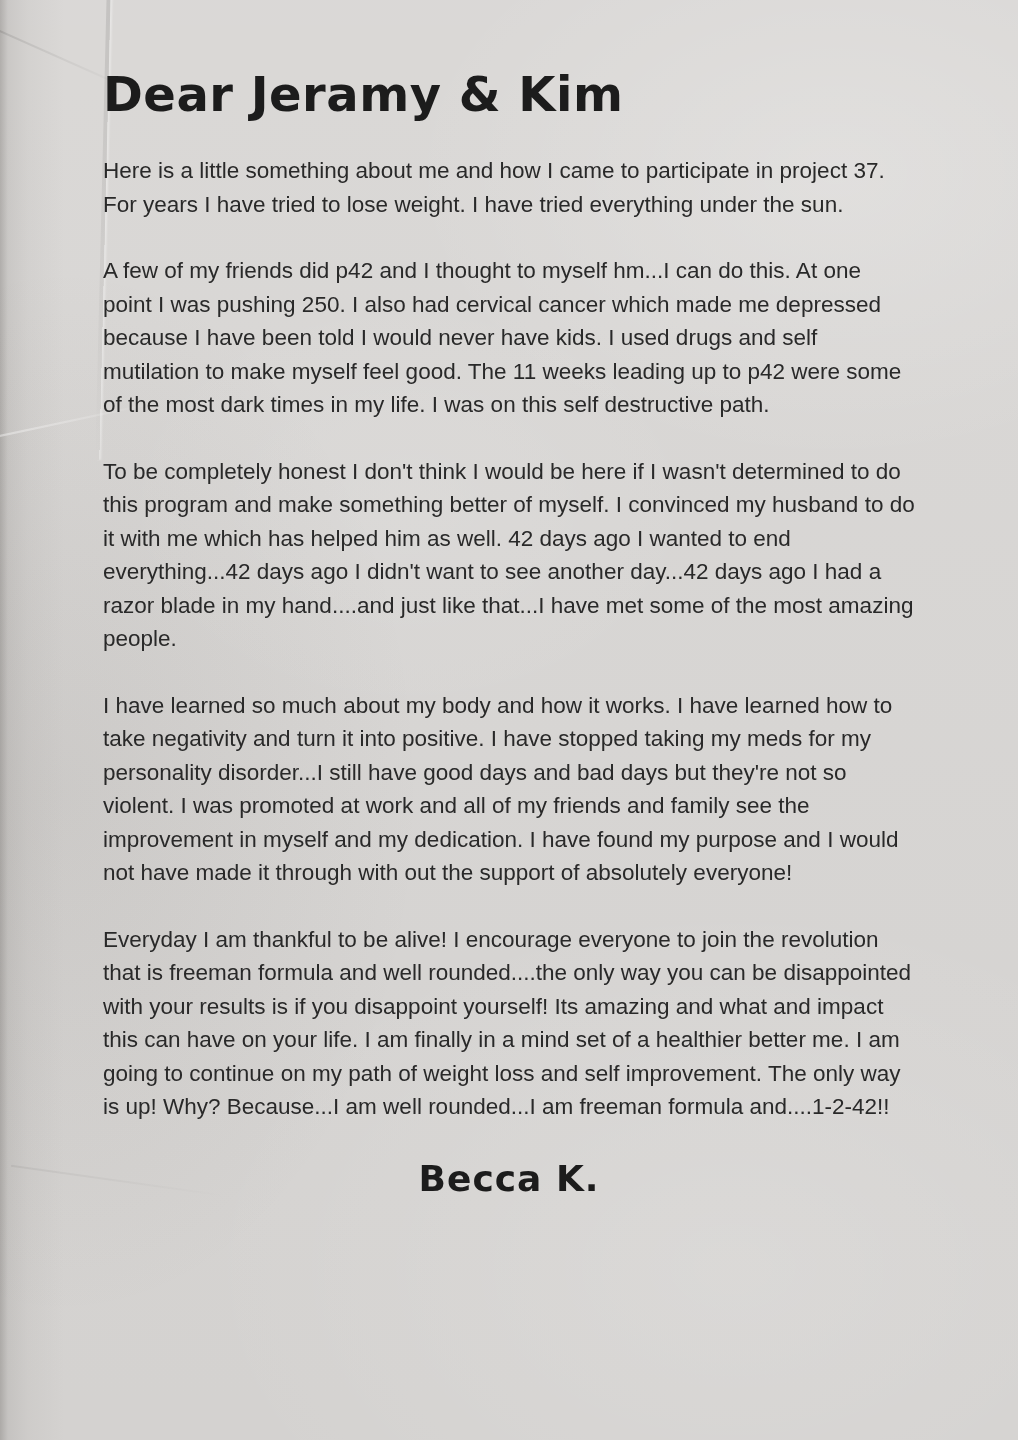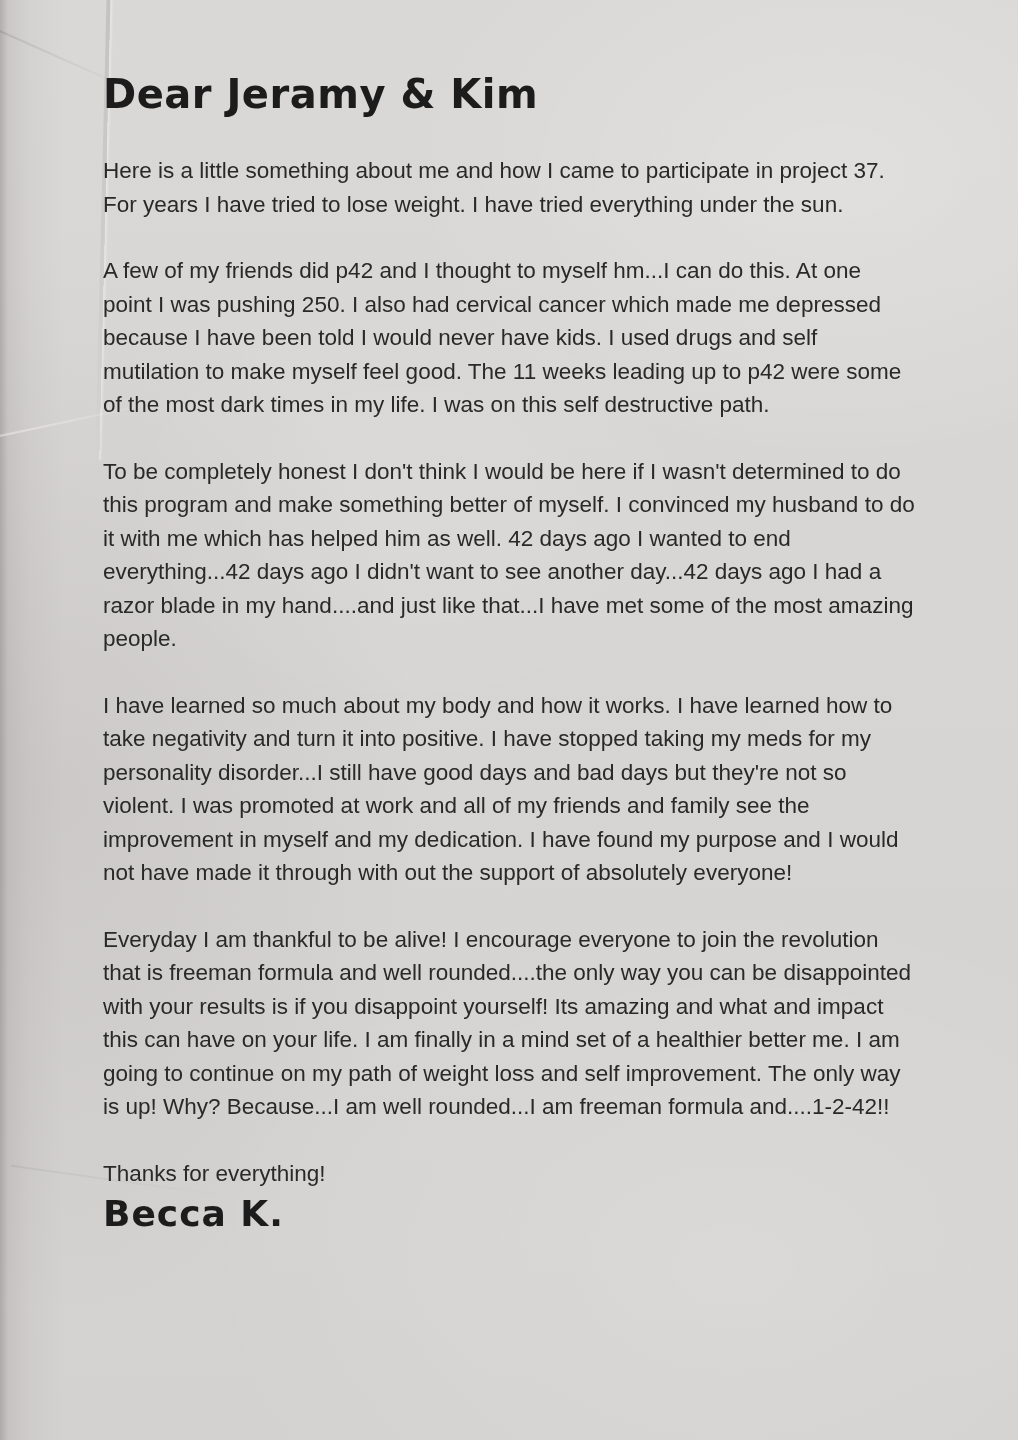--- a/index.html
+++ b/index.html
@@ -55,21 +55,21 @@
     position: relative;
     box-sizing: border-box;
     padding: 70px 103px 0 103px;
     width: 100%;
     height: 100%;
   }
   .salutation {
     margin: 0 0 36px 0;
     font-family: "DejaVu Sans", "Liberation Sans", sans-serif;
     font-weight: 700;
-    font-size: 40px;
+    font-size: 48px;
     line-height: 48px;
     letter-spacing: 0.5px;
     color: #1c1c1c;
   }
   .body-copy p {
     margin: 0 0 33px 0;
     width: 812px;
     font-size: 22.5px;
     line-height: 33.5px;
     color: #292929;
@@ -81,21 +81,21 @@
     color: #292929;
   }
   .signature {
     margin: 2px 0 0 0;
     font-family: "DejaVu Sans", "Liberation Sans", sans-serif;
     font-weight: 700;
     font-size: 36px;
     line-height: 44px;
     letter-spacing: 1px;
     color: #1c1c1c;
-    text-align: left;
+    text-align: center;
   }
 </style>
 </head>
 <body>
 
 <div class="paper">
   <div class="crease crease-v1"></div>
   <div class="crease crease-d1"></div>
   <div class="crease crease-d2"></div>
   <div class="crease crease-d3"></div>
@@ -104,17 +104,16 @@
     <h1 class="salutation">Dear Jeramy &amp; Kim</h1>
 
     <div class="body-copy">
       <p>Here is a little something about me and how I came to participate in project 37. For years I have tried to lose weight. I have tried everything under the sun.</p>
       <p>A few of my friends did p42 and I thought to myself hm...I can do this. At one point I was pushing 250. I also had cervical cancer which made me depressed because I have been told I would never have kids. I used drugs and self mutilation to make myself feel good. The 11 weeks leading up to p42 were some of the most dark times in my life. I was on this self destructive path.</p>
       <p>To be completely honest I don't think I would be here if I wasn't determined to do this program and make something better of myself. I convinced my husband to do it with me which has helped him as well. 42 days ago I wanted to end everything...42 days ago I didn't want to see another day...42 days ago I had a razor blade in my hand....and just like that...I have met some of the most amazing people.</p>
       <p>I have learned so much about my body and how it works. I have learned how to take negativity and turn it into positive. I have stopped taking my meds for my personality disorder...I still have good days and bad days but they're not so violent. I was promoted at work and all of my friends and family see the improvement in myself and my dedication. I have found my purpose and I would not have made it through with out the support of absolutely everyone!</p>
       <p>Everyday I am thankful to be alive! I encourage everyone to join the revolution that is freeman formula and well rounded....the only way you can be disappointed with your results is if you disappoint yourself! Its amazing and what and impact this can have on your life. I am finally in a mind set of a healthier better me. I am going to continue on my path of weight loss and self improvement. The only way is up! Why? Because...I am well rounded...I am freeman formula and....1-2-42!!</p>
     </div>
 
-    <p class="closing">Thanks for everything!</p>
 
     <p class="signature">Becca K.</p>
   </div>
 </div>
 
 </body></html>

